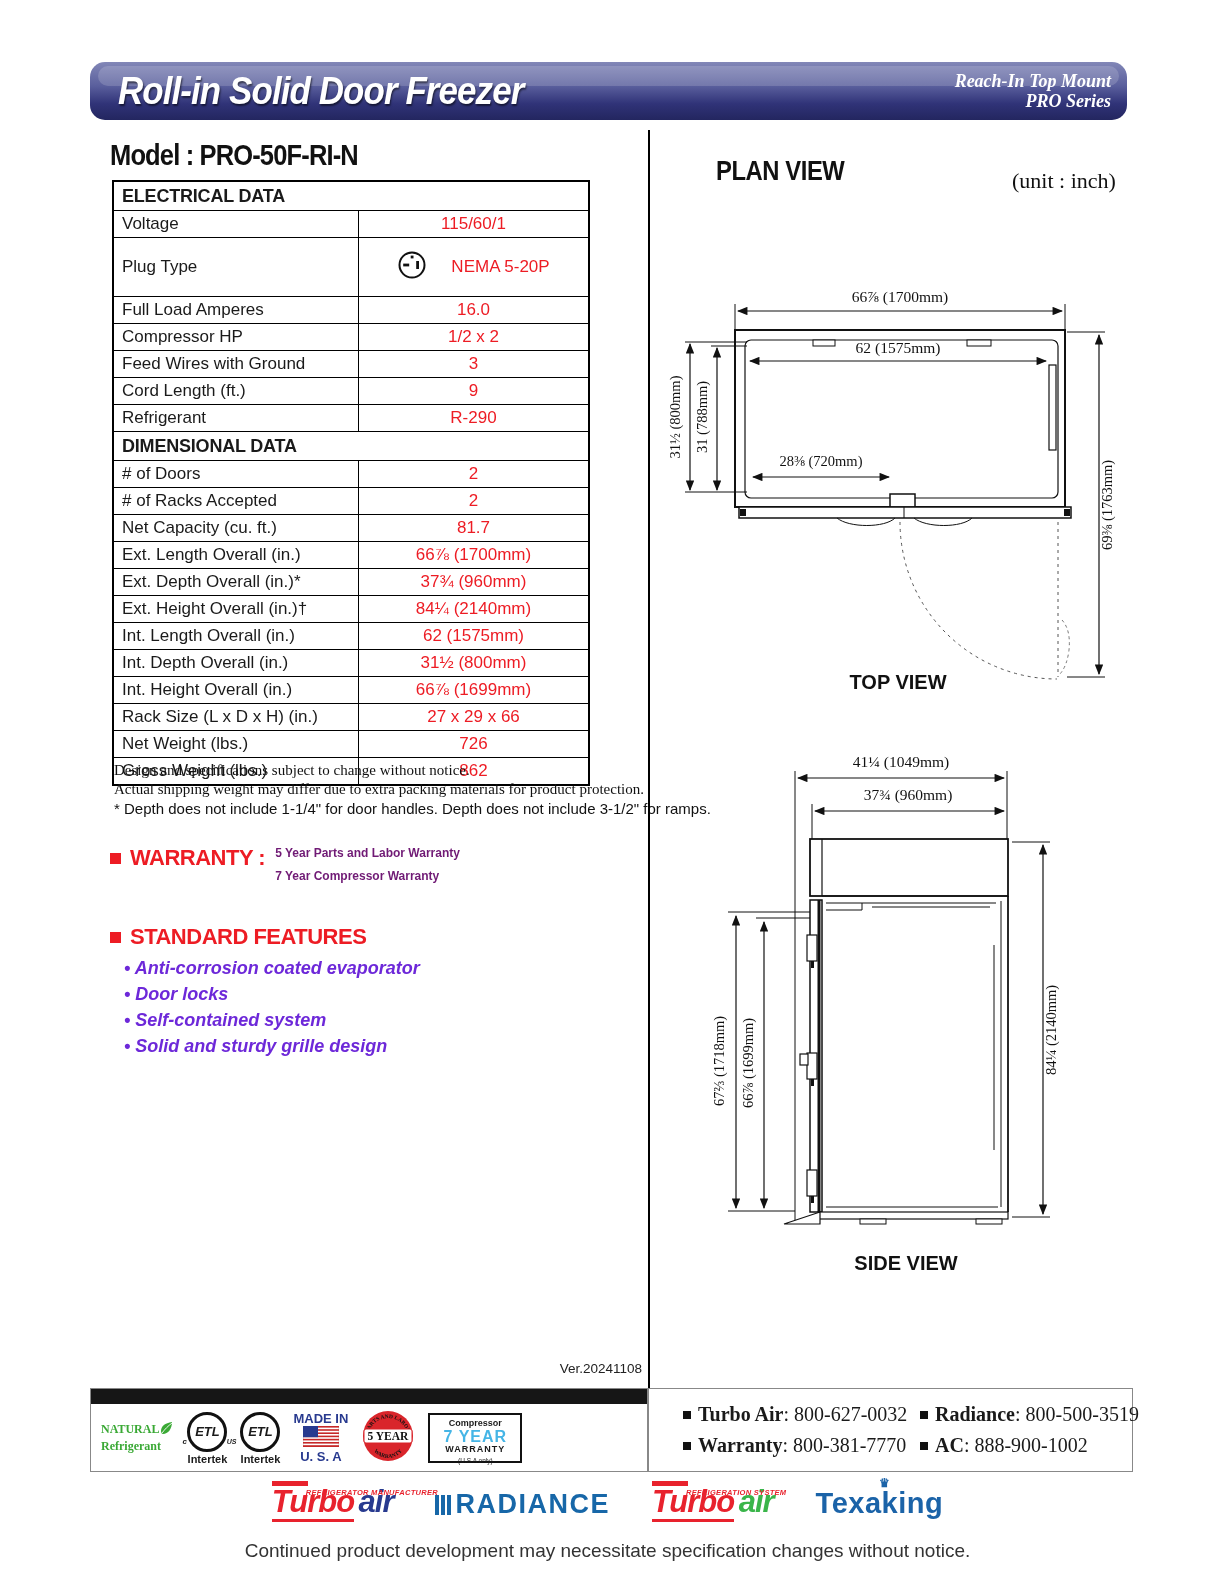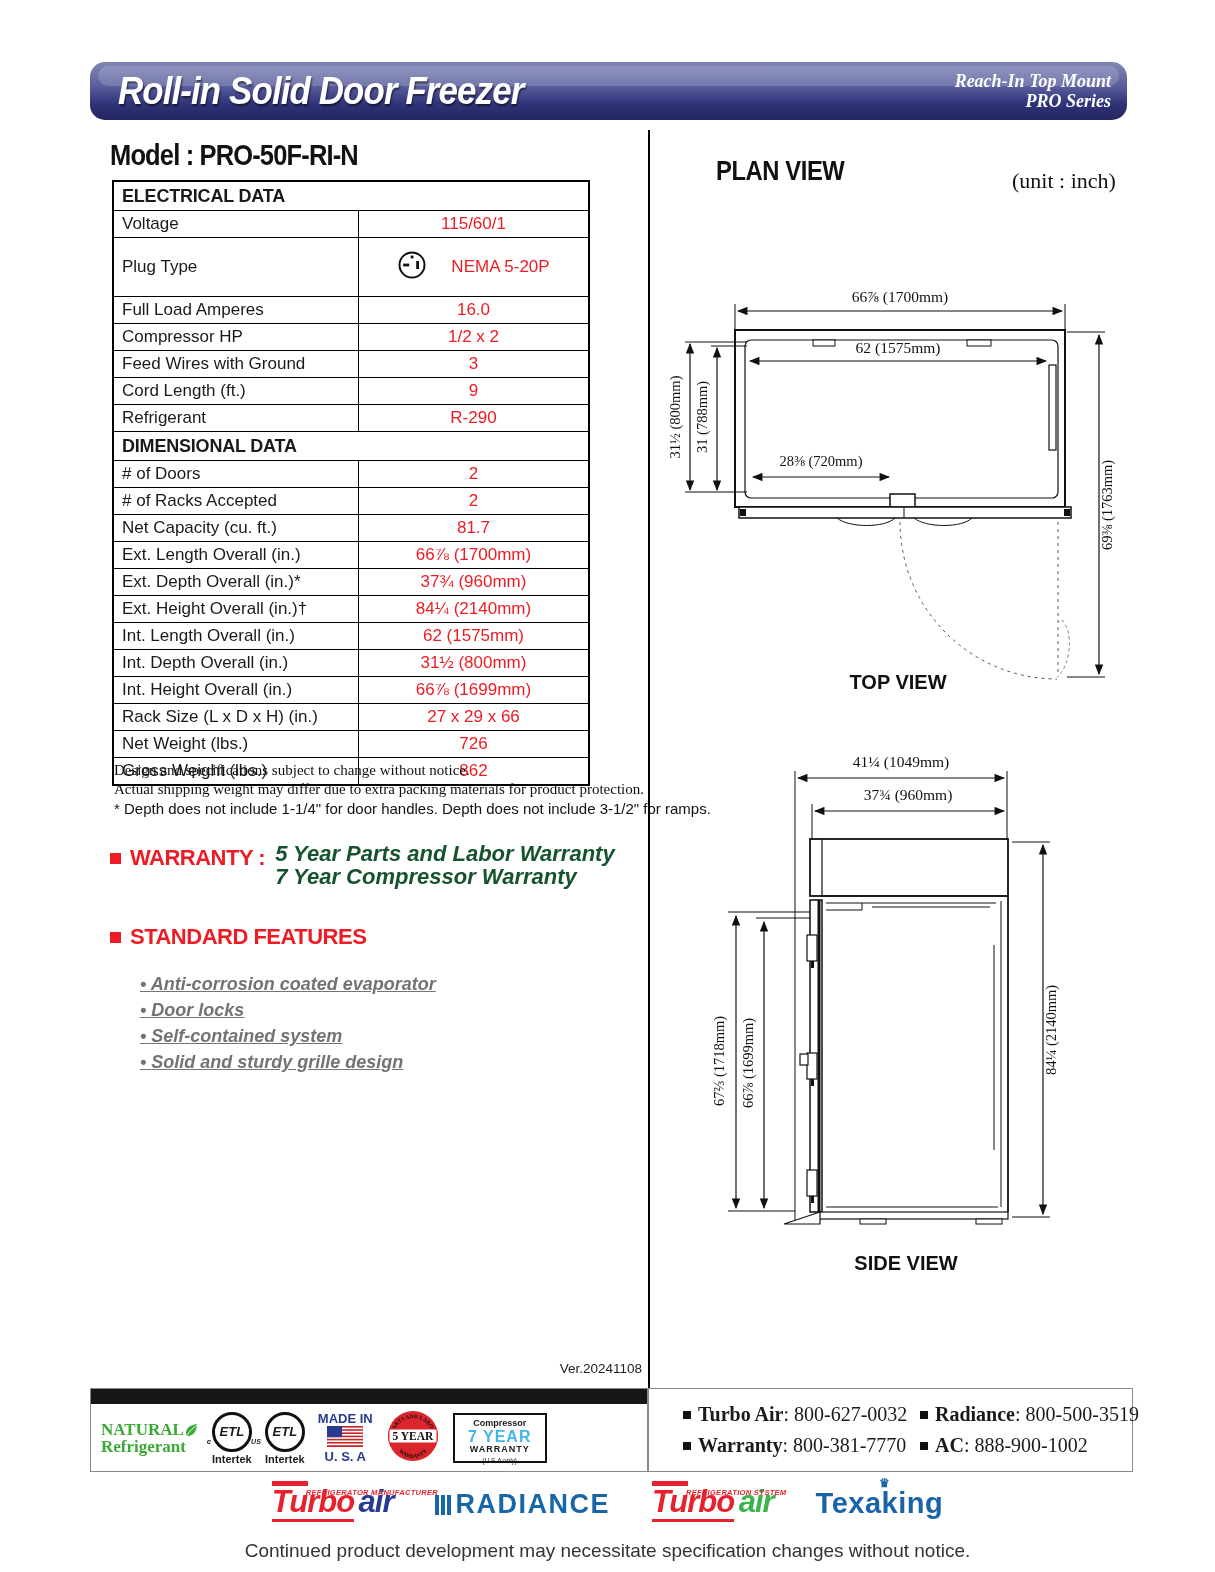--- a/index.html
+++ b/index.html
@@ -33,44 +33,44 @@
   .plugwrap{display:flex;align-items:center;justify-content:center;gap:24px;}
 
   .notes{position:absolute;left:114px;top:761px;font-size:15px;line-height:19px;color:#111;}
   .notes .n-serif{font-family:"Liberation Serif",serif;}
   .notes .n-sans{font-family:"Liberation Sans",sans-serif;}
 
   .hblock{position:absolute;left:110px;display:flex;align-items:flex-start;}
   .sqbullet{width:11px;height:11px;background:#ed1c24;margin-top:8px;margin-right:9px;flex:none;}
   .warranty-block{top:845px;}
   .warranty-title{color:#ed1c24;font-weight:bold;font-size:22px;letter-spacing:-0.5px;margin-right:10px;white-space:nowrap;}
-  .warranty-lines{color:#14532d;font-weight:bold;font-size:22px;line-height:23px;margin-top:-3px;font-style:italic;}
+  .warranty-lines{color:#701a75;font-weight:bold;font-size:12px;line-height:23px;margin-top:-3px;}
   .features-block{top:924px;}
   .features-title{color:#ed1c24;font-weight:bold;font-size:22px;letter-spacing:-0.5px;}
-  .features-list{position:absolute;left:124px;top:955px;margin:16px;padding:0;list-style:none;
-       font-weight:bold;font-style:italic;font-size:18px;line-height:26px;color:#737373;text-decoration:underline;}
+  .features-list{position:absolute;left:124px;top:955px;margin:0;padding:0;list-style:none;
+       font-weight:bold;font-style:italic;font-size:18px;line-height:26px;color:#6d28d9;}
   .features-list li::before{content:"• ";}
 
   .version{position:absolute;left:420px;top:1361px;width:222px;text-align:right;font-size:13.5px;color:#222;}
 
   
   .vdivider{position:absolute;left:648px;top:130px;width:2px;height:1258px;background:#000;}
   .plan-title{position:absolute;left:716px;top:155px;font-size:28px;font-weight:bold;
        letter-spacing:-0.5px;transform:scaleX(.85);transform-origin:left center;color:#111;}
   .plan-unit{position:absolute;left:1012px;top:168px;font-family:"Liberation Serif",serif;font-size:22px;color:#111;}
   svg text{font-family:"Liberation Serif",serif;fill:#111;}
   svg .cap{font-family:"Liberation Sans",sans-serif;font-weight:bold;font-size:20px;letter-spacing:0px;}
   svg .dim{font-size:15.5px;}
   svg .dims{font-size:14.5px;}
 
   
   .foot-left{position:absolute;left:90px;top:1388px;width:558px;height:84px;border:1px solid #888;box-sizing:border-box;}
   .foot-left .blackbar{height:15px;background:#161616;}
   .badges{height:67px;display:flex;align-items:center;padding:0 10px;gap:13px;}
-  .nat{font-family:"Liberation Serif",serif;font-weight:bold;color:#3aa935;font-size:17px;line-height:17px;white-space:nowrap;}
+  .nat{font-family:"Liberation Serif",serif;font-weight:bold;color:#3aa935;font-size:12px;line-height:17px;white-space:nowrap;}
   .etl{display:flex;flex-direction:column;align-items:center;line-height:10px;}
   .etl .ring{position:relative;width:34px;height:34px;border:3px solid #111;border-radius:50%;
        display:flex;align-items:center;justify-content:center;font-weight:bold;font-style:italic;font-size:13px;}
   .etl .cmark{position:absolute;left:-8px;bottom:2px;font-size:8px;font-weight:bold;}
   .etl .usmark{position:absolute;right:-12px;bottom:2px;font-size:7px;font-weight:bold;}
   .etl .intertek{font-size:11px;font-weight:bold;margin-top:2px;}
   .madein{display:flex;flex-direction:column;align-items:center;color:#283a8f;font-weight:bold;font-size:13px;line-height:13px;gap:1px;}
   .badge7{width:94px;height:50px;border:2px solid #111;box-sizing:border-box;text-align:center;line-height:11px;padding-top:3px;background:#fff;}
   .badge7 .c1{font-size:9px;font-weight:bold;}
   .badge7 .c2{font-size:16px;font-weight:bold;color:#45b5e6;letter-spacing:1px;line-height:15px;}

